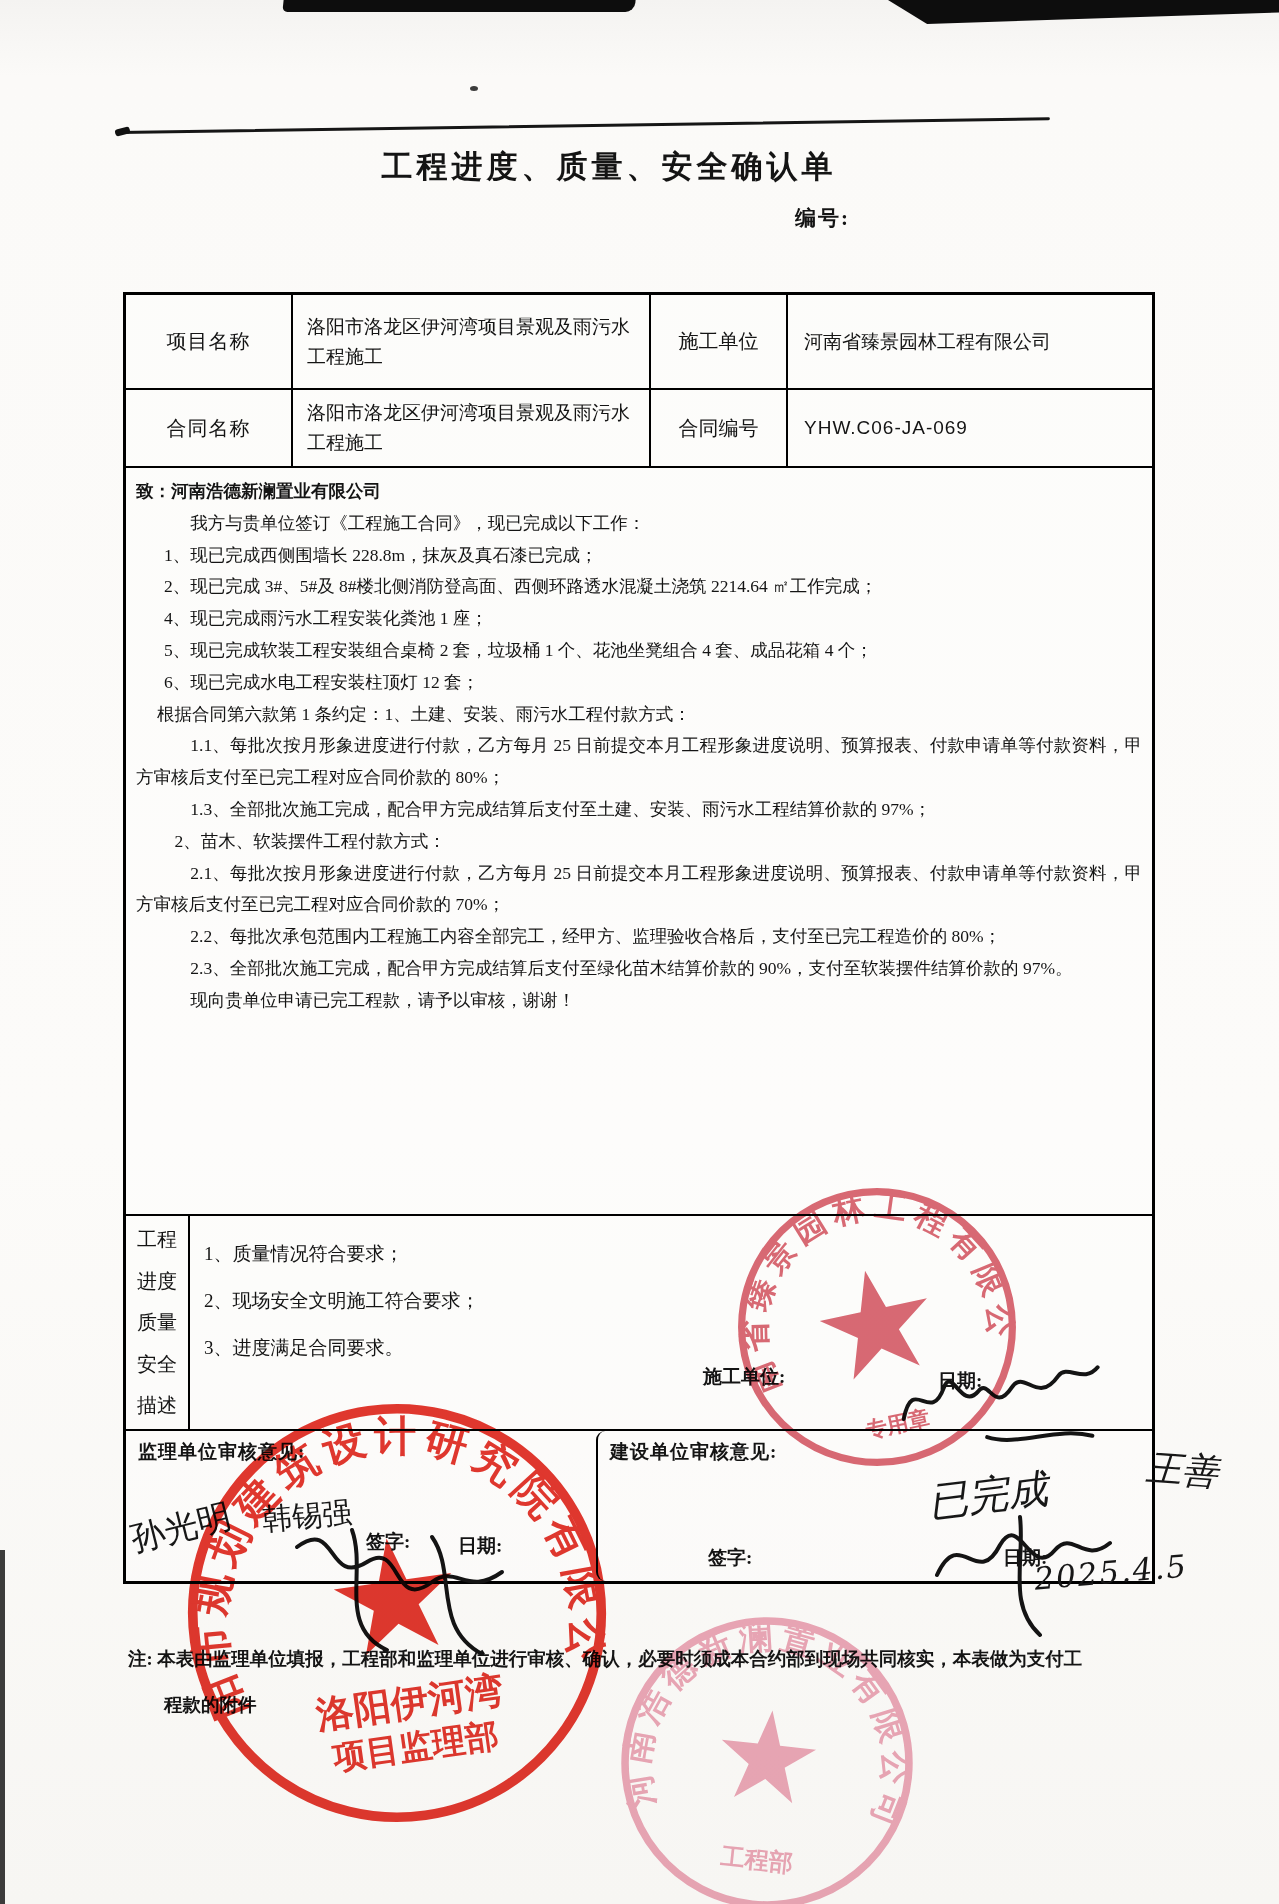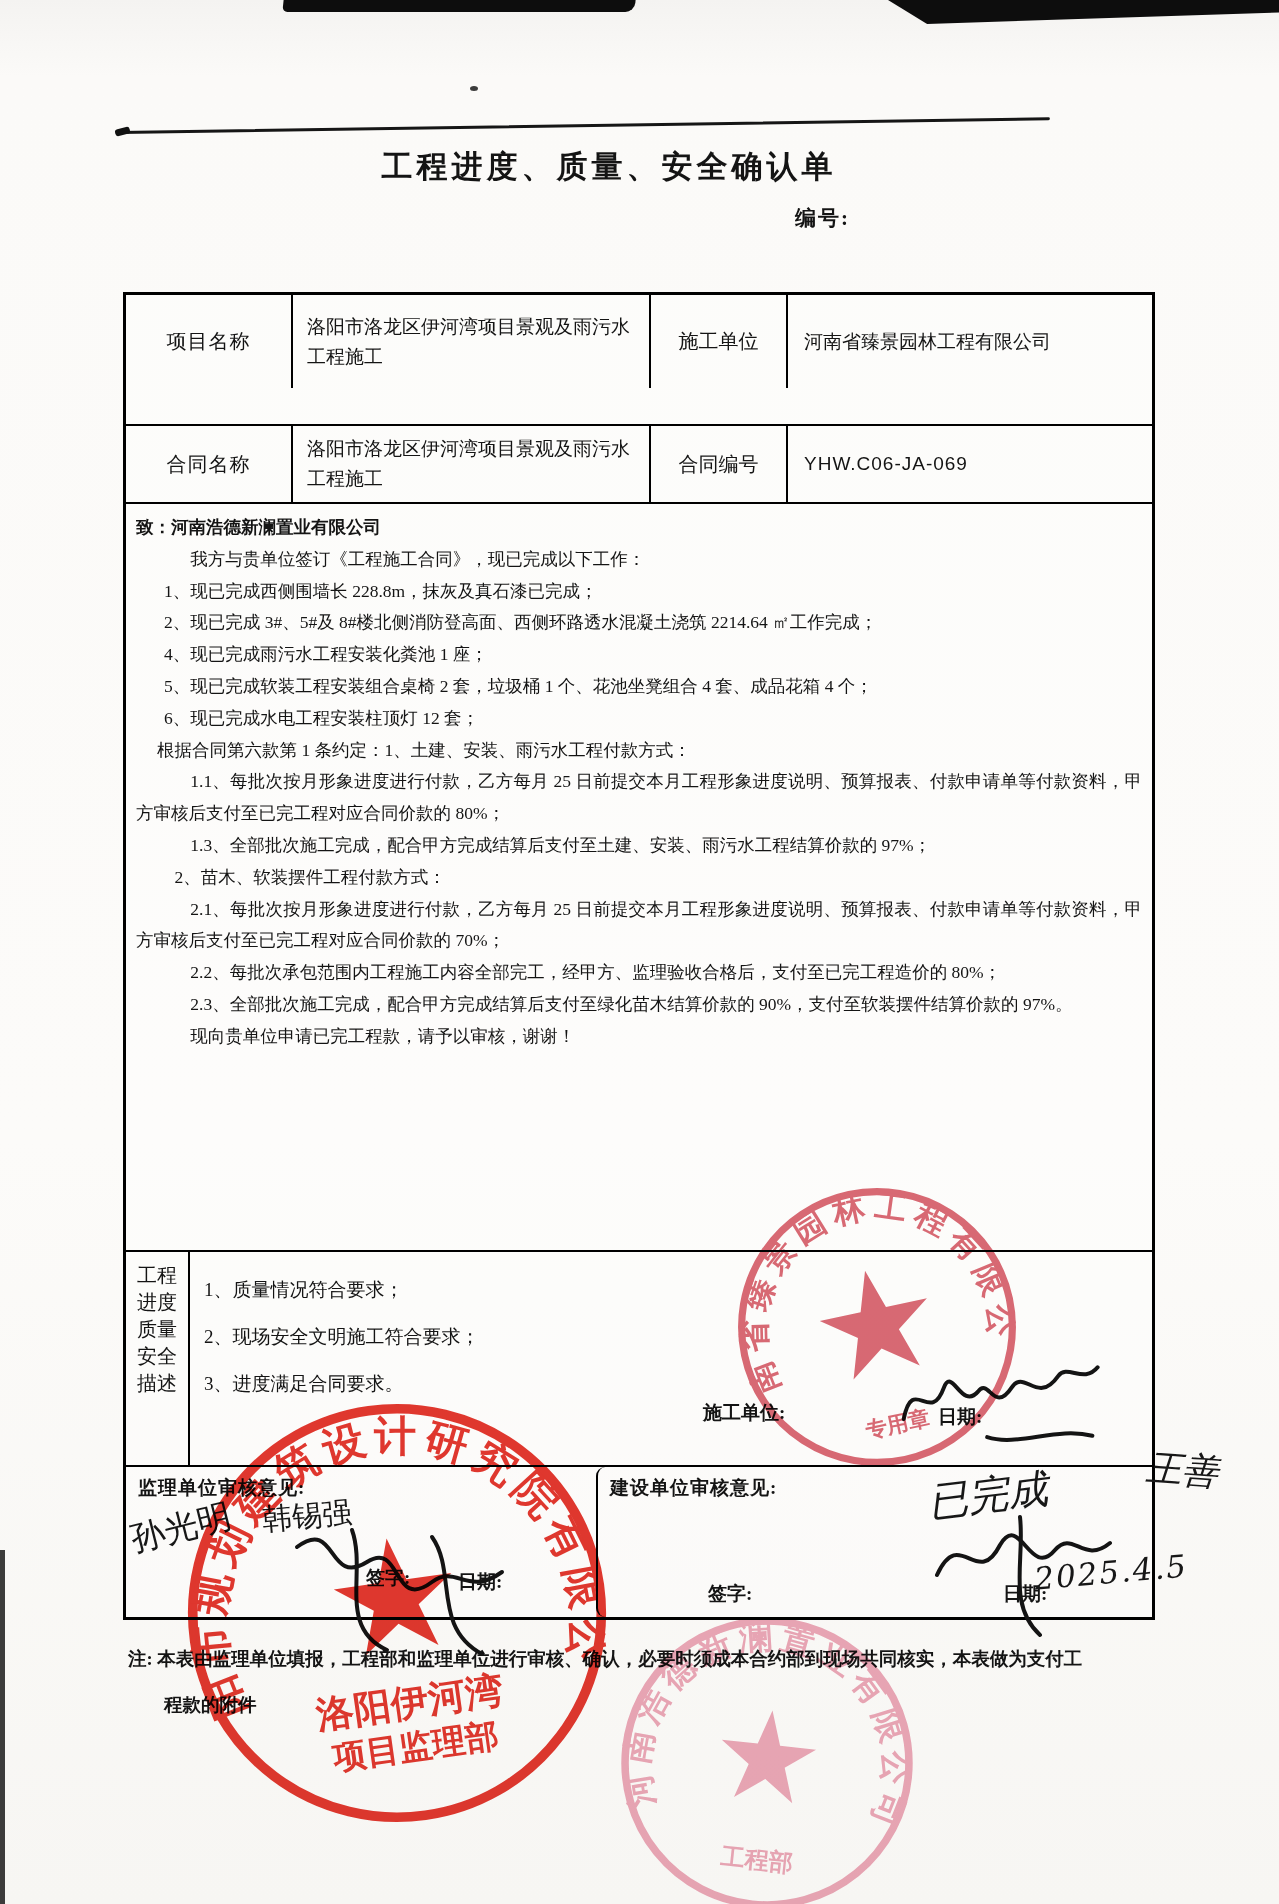--- a/index.html
+++ b/index.html
@@ -19,34 +19,34 @@
 
   .title{position:absolute;left:0;top:146px;width:1160px;text-align:center;font-size:31px;font-weight:bold;letter-spacing:4px;padding-left:29px;}
   .docno{position:absolute;left:795px;top:204px;font-size:21px;font-weight:bold;letter-spacing:2px;}
 
   .doc-table{position:absolute;left:123px;top:292px;width:1032px;border:3.5px solid #000;box-sizing:border-box;background:rgba(255,255,255,.35);}
   .trow{display:flex;box-sizing:border-box;}
   .trow + .trow{border-top:2px solid #000;}
   .cell{box-sizing:border-box;padding:6px 10px;}
   .cell + .cell{border-left:2px solid #000;}
   .r-info{height:93px;}
-  .r-info2{height:78px;margin-top:36px;}
+  .r-info2{height:78px;}
   .c1{width:165px;display:flex;align-items:center;justify-content:center;font-size:20px;letter-spacing:1px;}
   .c2{width:358px;display:flex;align-items:center;font-size:19px;line-height:30px;padding-left:14px;padding-right:16px;}
   .c3{width:137px;display:flex;align-items:center;justify-content:center;font-size:20px;}
   .c4{flex:1;display:flex;align-items:center;font-size:19px;padding-left:16px;}
   .mono{font-family:Liberation Sans, sans-serif;font-size:19px;letter-spacing:1px;}
 
   .r-body{height:748px;display:block;position:relative;padding:8px 10px 0 10px;box-sizing:border-box;}
   .to-line{font-size:19.5px;font-weight:bold;line-height:40px;margin:0;}
   .r-body p{margin:0;font-size:17.5px;line-height:31.8px;text-align:justify;}
   .ind-xs{text-indent:1.2em;} .ind-sm{text-indent:1.6em;} .ind-md{text-indent:2.2em;} .ind-lg{text-indent:3.1em;}
 
   .r-desc{height:215px;}
-  .desc-label{width:62px;display:flex;flex-direction:column;justify-content:flex-start;align-items:center;font-size:20px;padding:10px 0;}
+  .desc-label{width:62px;display:flex;flex-direction:column;justify-content:space-between;align-items:center;font-size:20px;padding:10px 0;}
   .desc-body{flex:1;position:relative;padding:14px 0 0 14px;}
   .desc-body .item{font-size:19px;line-height:47px;margin:0;}
   .signline{position:absolute;font-size:19px;font-weight:600;}
   .sl-builder{left:513px;top:148px;}
   .sl-builder-date{left:748px;top:152px;}
 
   .r-review{height:152px;}
   .rev-cell{position:relative;padding:8px 12px;font-size:19px;box-sizing:border-box;}
   .rev-left{width:470px;}
   .rev-right{flex:1;border-radius:9px;}

